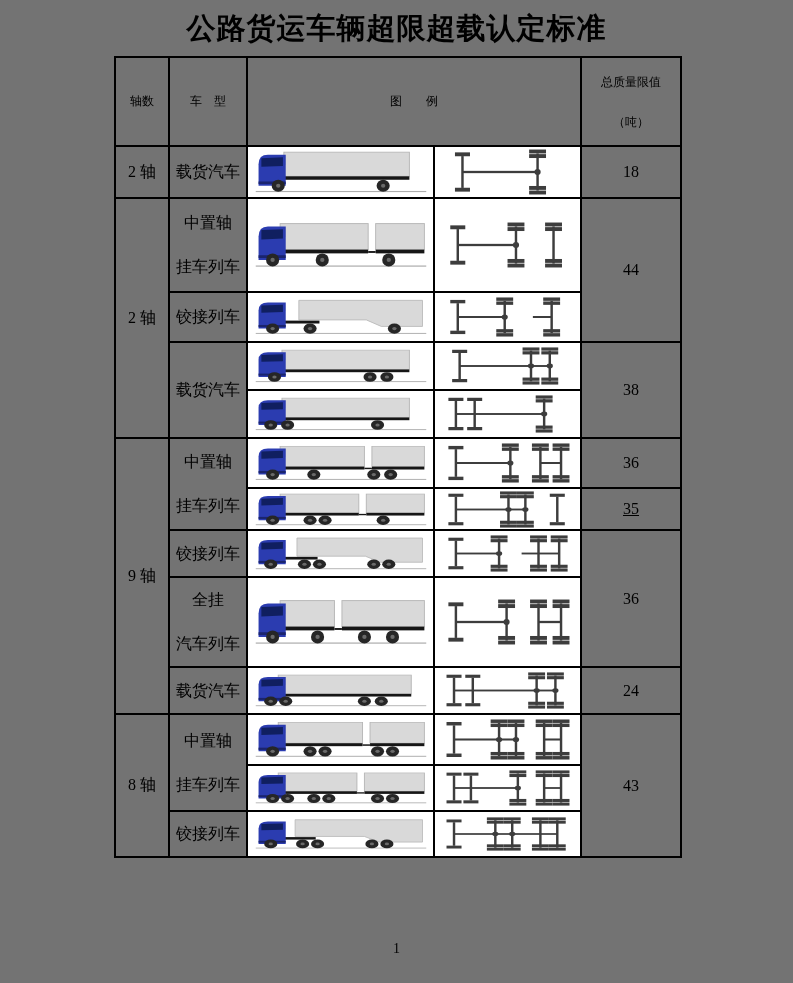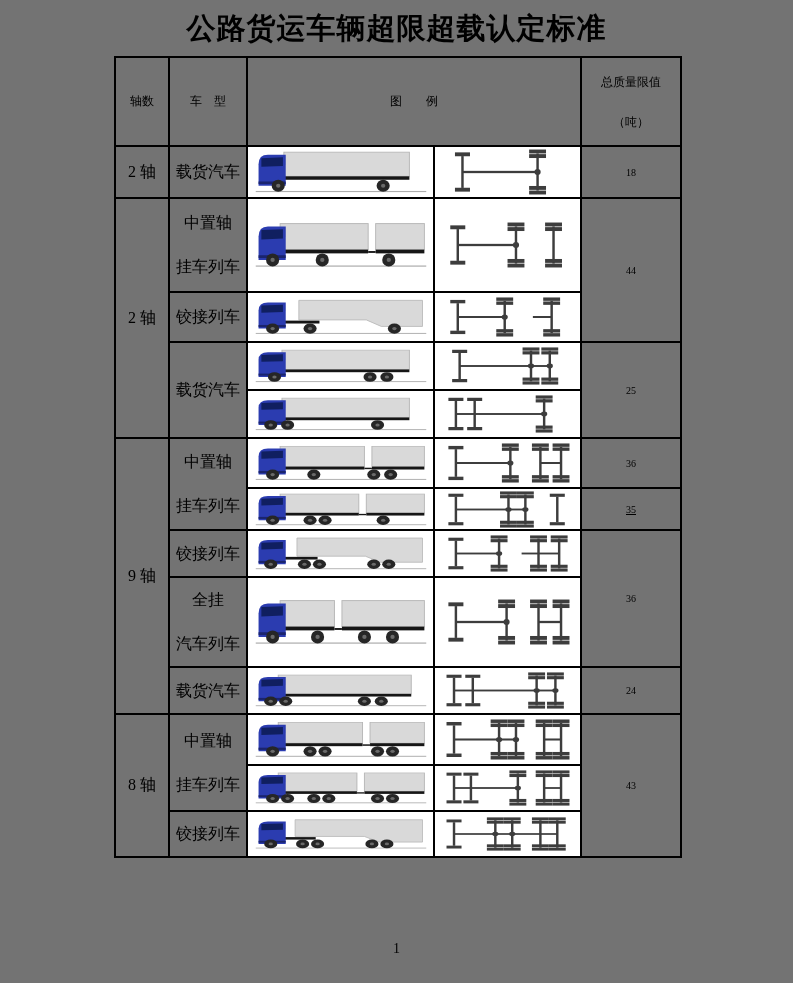--- a/index.html
+++ b/index.html
@@ -20,21 +20,21 @@
   }
   .doc-table td, .doc-table th {
     border:2px solid #000; padding:0; margin:0;
     text-align:center; vertical-align:middle; overflow:hidden;
     font-weight:normal;
   }
   .head-cell { font-weight:bold; font-size:12px; }
   .head-multiline { white-space:pre-line; line-height:40px; }
   .axle-cell { font-size:16px; }
   .type-cell { font-size:16px; white-space:pre-line; line-height:44px; }
-  .limit-cell { font-size:10px; font-family:"Liberation Serif","DejaVu Serif",serif; }
+  .limit-cell { font-size:16px; font-family:"Liberation Serif","DejaVu Serif",serif; }
   .truck-cell, .diagram-cell { background:#fff; }
   .truck-cell svg, .diagram-cell svg { display:block; margin:0 auto; }
   .page-number {
     position:absolute; left:0; right:0; top:941px;
     text-align:center; font-size:14px;
   }
 </style>
 </head>
 <body>
 
@@ -207,21 +207,21 @@
               <rect x="89" y="47" width="18" height="4.4" fill="#3d3d3d"></rect>
               <circle cx="98" cy="26" r="3.3" fill="#3d3d3d"></circle>
               <rect x="116.7" y="5" width="2.6" height="42" fill="#3d3d3d"></rect>
               <rect x="109" y="0.6" width="18" height="4.4" fill="#3d3d3d"></rect>
               <rect x="109" y="5.8" width="18" height="4.4" fill="#3d3d3d"></rect>
               <rect x="109" y="41.8" width="18" height="4.4" fill="#3d3d3d"></rect>
               <rect x="109" y="47" width="18" height="4.4" fill="#3d3d3d"></rect>
               <circle cx="118" cy="26" r="3.3" fill="#3d3d3d"></circle>
             </svg>
           </td>
-          <td class="limit-cell" rowspan="2">25</td>
+          <td class="limit-cell" rowspan="2">38</td>
         </tr>
         <tr style="height: 48px;">
           <td class="truck-cell">
             <svg viewBox="0 0 190 58" preserveAspectRatio="none" style="width: 178px; height: 40px;">
               <rect x="4" y="51" width="182" height="1.3" fill="#adadad"></rect>
               <rect x="32" y="6" width="136" height="28" fill="#d9d9d9" stroke="#b6b6b6" stroke-width="1"></rect>
               <rect x="8" y="34" width="160" height="4" fill="#161616"></rect>
               <path d="M7,45 L7,20 Q7,9 17,9 L36,9 L36,45 Z" fill="#2b3cb0"></path>
               <path d="M10,13 L33,12 L33,22 L10,23 Z" fill="#101f60"></path>
               <rect x="7" y="40" width="29" height="3" fill="#1a246e"></rect>

